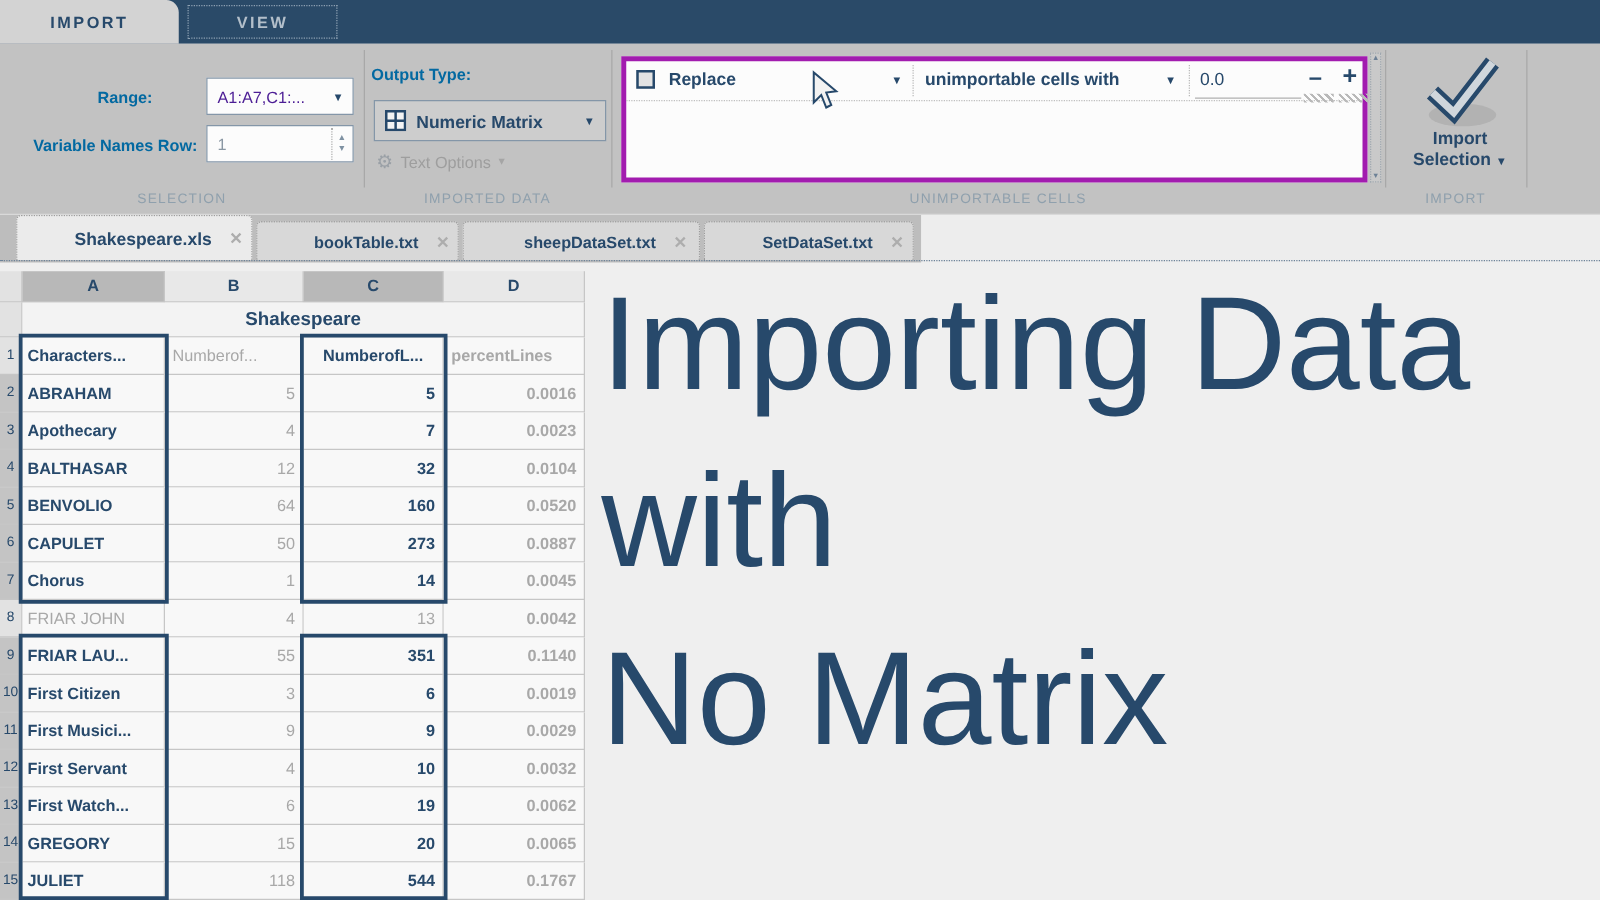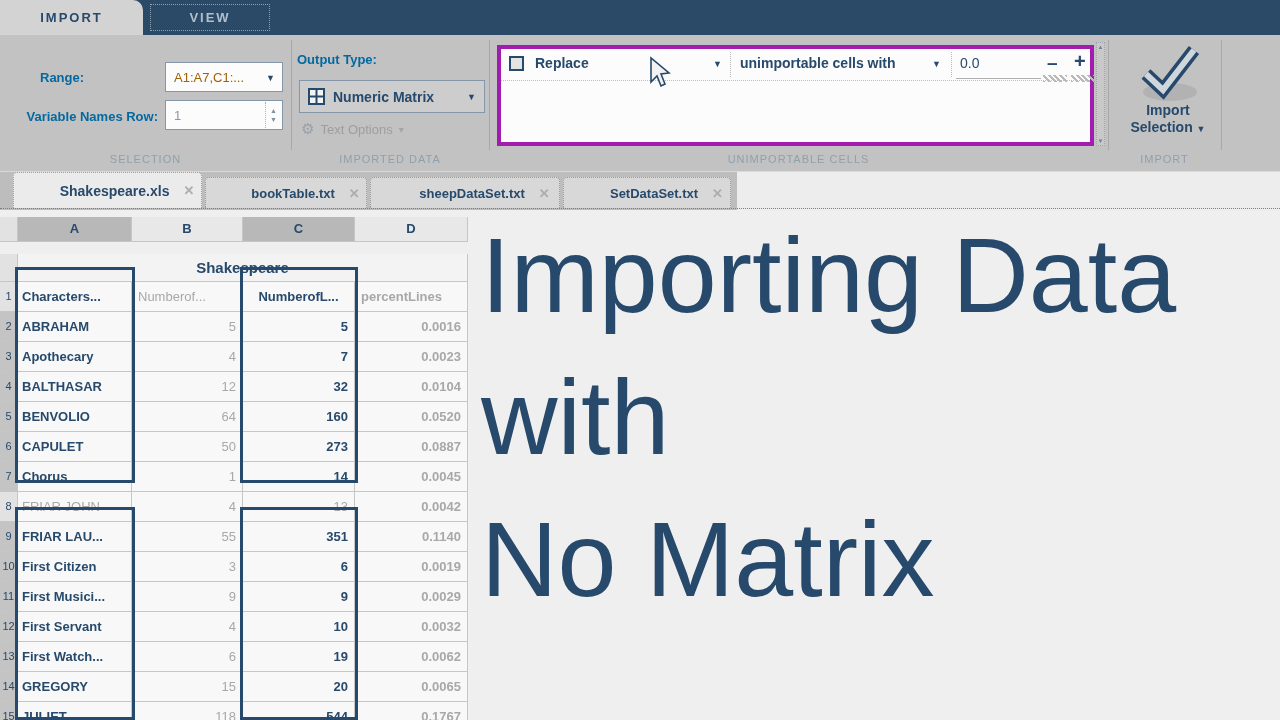--- a/index.html
+++ b/index.html
@@ -12,21 +12,21 @@
     color:#27496b;font-weight:700;font-size:13px;letter-spacing:2px;display:flex;align-items:center;justify-content:center;}
   .tab-view{left:150px;top:4px;width:120px;height:27px;border:1px dotted #8ea1b2;color:#b3bfca;
     font-weight:700;font-size:13px;letter-spacing:2px;display:flex;align-items:center;justify-content:center;}
   
   .ribbon{left:0;top:35px;width:1280px;height:137px;background:#c2c2c2;border-bottom:1px solid #d9d9d9;}
   .vsep{width:1px;background:#a8a8a8;top:40px;height:110px;}
   .seclabel{top:153px;font-size:11px;color:#8fa0ad;letter-spacing:1px;text-align:center;}
   .lbl{color:#0369a1;font-size:13px;font-weight:600;}
   .field{background:#fcfcfc;border:1px solid #8496a8;}
   .caret{color:#27496b;font-size:9px;}
-  .combo-text{color:#a16207;font-size:13px;}
+  .combo-text{color:#4c1d95;font-size:13px;}
   .spin{border-left:1px dotted #b0b0b0;width:16px;display:flex;flex-direction:column;align-items:center;justify-content:center;color:#7e91a2;font-size:7px;line-height:9px;}
   .nm-drop{background:#cdcdcd;border:1px solid #8496a8;display:flex;align-items:center;gap:8px;padding:0 8px;}
   .nm-text{color:#27496b;font-size:14px;font-weight:700;}
   .txtopt{display:flex;align-items:center;gap:6px;color:#9e9e9e;font-size:13px;}
   .panel{background:#fcfcfc;border:4px solid #a21caf;}
   .panel-row{position:absolute;left:0;top:0;right:0;height:31px;border-bottom:1px dotted #bfbfbf;}
   .navytxt{color:#27496b;font-size:14px;font-weight:600;}
   .vdot{border-left:1px dotted #b9b9b9;height:25px;top:3px;}
   .hatch{height:7px;background:repeating-linear-gradient(45deg,#b9b9b9 0 2px,transparent 2px 4px);}
   .scrollbar{background:#c9c9c9;border:1px dotted #9fa8b0;display:flex;flex-direction:column;justify-content:space-between;align-items:center;color:#6d8196;font-size:6px;padding:1px 0;}
@@ -44,21 +44,21 @@
   
   .sheet{left:0;top:217px;width:468px;}
   .srow{display:flex;}
   .cell{box-sizing:border-box;border-right:1px solid #c6c6c6;border-bottom:1px solid #c6c6c6;font-size:13px;overflow:hidden;white-space:nowrap;}
   .gut{width:18px;background:#c4c4c4;color:#27496b;font-size:11px;text-align:center;}
   .colA{width:114px;padding:0 4px;color:#27496b;font-weight:600;}
   .colB{width:111px;padding:0 6px;color:#a8a8a8;text-align:right;}
   .colC{width:112px;padding:0 6px;color:#27496b;font-weight:700;text-align:right;}
   .colD{width:113px;padding:0 6px;color:#a8a8a8;text-align:right;font-weight:bold;}
   .h25{height:25px;line-height:24px;}
-  .h28{height:28px;line-height:27px;margin-top:12px;}
+  .h28{height:28px;line-height:27px;}
   .h30{height:30px;line-height:29px;}
   .hdrcell{text-align:center;color:#27496b;font-weight:600;padding:0;}
   .hdr-sel{background:#b8b8b8;}
   .hdr-uns{background:#e8e8e8;}
   .title-cell{width:450px;background:#f3f3f3;text-align:center;color:#27496b;font-weight:700;font-size:15px;padding:0;}
   .databg{background:#f8f8f8;}
   .gut-light{background:#e2e2e2;}
   .uns .colA,.uns .colC{color:#a8a8a8;font-weight:400;}
   .selbox{border:3px solid #27496b;pointer-events:none;}
   
@@ -75,21 +75,21 @@
 <div class="abs vsep" style="left:291px"></div>
 <div class="abs vsep" style="left:489px"></div>
 <div class="abs vsep" style="left:1108px"></div>
 <div class="abs vsep" style="left:1221px"></div>
 
 <div class="abs seclabel" style="left:0;width:291px">SELECTION</div>
 <div class="abs seclabel" style="left:291px;width:198px">IMPORTED DATA</div>
 <div class="abs seclabel" style="left:489px;width:619px">UNIMPORTABLE CELLS</div>
 <div class="abs seclabel" style="left:1108px;width:113px">IMPORT</div>
 
-<div class="abs lbl" style="left:40px;top:70px;width:120px;text-align:left">Range:</div>
+<div class="abs lbl" style="left:40px;top:70px;width:120px;text-align:center">Range:</div>
 <div class="abs field" style="left:165px;top:62px;width:118px;height:30px">
   <span class="abs combo-text" style="left:8px;top:7px">A1:A7,C1:...</span>
   <span class="abs caret" style="right:7px;top:10px">▼</span>
 </div>
 <div class="abs lbl" style="left:0;top:109px;width:158px;text-align:right">Variable Names Row:</div>
 <div class="abs field" style="left:165px;top:100px;width:118px;height:30px">
   <span class="abs combo-text" style="left:8px;top:7px;color:#8a97a3">1</span>
   <div class="abs spin" style="right:1px;top:1px;height:26px">
     <span>▲</span>
     <span>▼</span>

